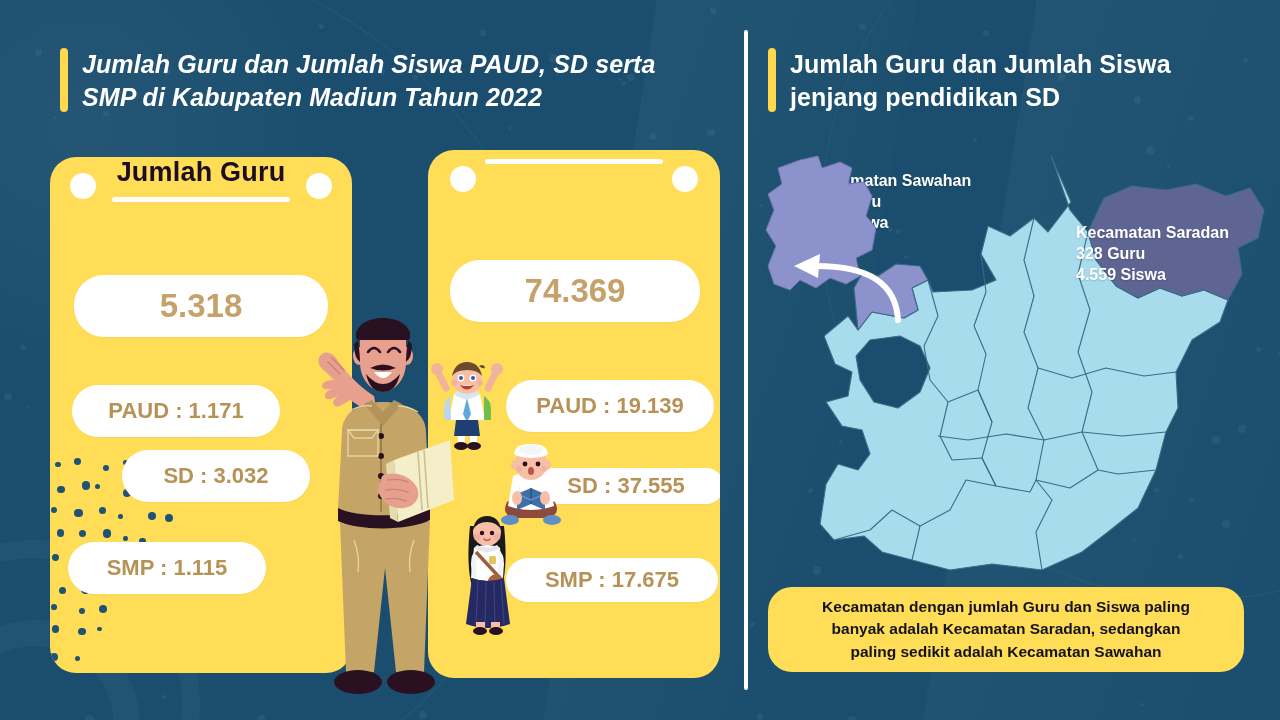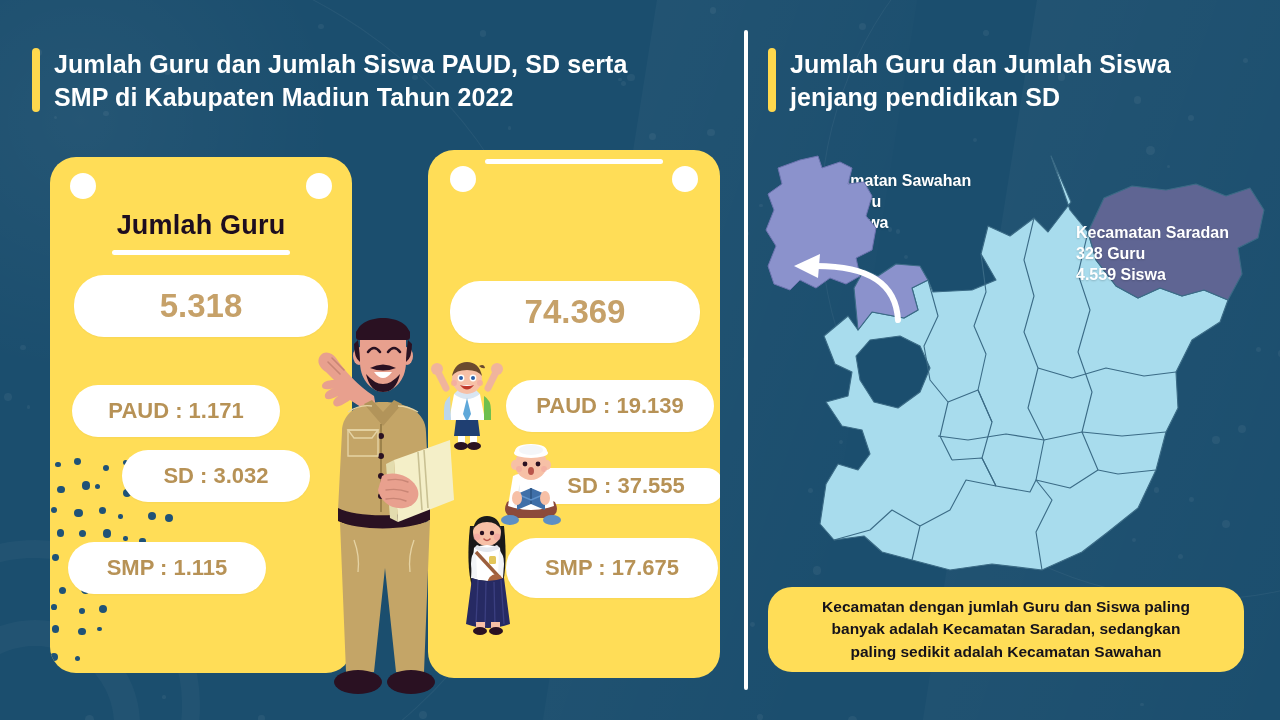--- a/index.html
+++ b/index.html
@@ -181,21 +181,21 @@
       <i style="left: 103.423px; top: 111.113px; width: 5.33761px; height: 5.33761px;"></i>
       <i style="left: 1166.91px; top: 165.173px; width: 3.24859px; height: 3.24859px;"></i>
       <i style="left: 707.024px; top: 128.563px; width: 7.56522px; height: 7.56522px;"></i>
       <i style="left: 258.31px; top: 715.312px; width: 6.57344px; height: 6.57344px;"></i>
       <i style="left: 1255.92px; top: 346.528px; width: 5.0247px; height: 5.0247px;"></i>
       <i style="left: 939.785px; top: 487.457px; width: 8.03671px; height: 8.03671px;"></i>
       <i style="left: 1058.01px; top: 73.269px; width: 7.45581px; height: 7.45581px;"></i>
     </div>
 </div>
 
-<div class="head" style="left:32px; top:48px; width:660px;">
+<div class="head" style="left:60px; top:48px; width:660px;font-style:italic;">
   <div class="bar" style="height:64px;"></div>
   <h1>Jumlah Guru dan Jumlah Siswa PAUD, SD serta
 SMP di Kabupaten Madiun Tahun 2022</h1>
 </div>
 
 <div class="head" style="left:768px; top:48px; width:470px;">
   <div class="bar" style="height:64px;"></div>
   <h1>Jumlah Guru dan Jumlah Siswa
 jenjang pendidikan SD</h1>
 </div>
@@ -247,44 +247,44 @@
       <i style="left: 46.7682px; top: 169.667px; width: 4.83685px; height: 4.83685px;"></i>
       <i style="left: 0.174497px; top: 195.54px; width: 8.16901px; height: 8.16901px;"></i>
       <i style="left: 24.7005px; top: 198.69px; width: 5.26069px; height: 5.26069px;"></i>
     </div>
 
   <div class="holes">
     <div class="hole" style="left:20px;"></div>
     <div class="hole" style="right:20px;"></div>
   </div>
 
-  <h2 style="margin-top:53px;">Jumlah Guru</h2>
+  <h2 style="">Jumlah Guru</h2>
   <div class="rule" style="width:178px;"></div>
 
   <div class="pill big" style="left:24px; top:118px; width:254px; height:62px;">5.318</div>
 
   <div class="pill sub" style="left:22px; top:228px; width:208px; height:52px;">PAUD : 1.171</div>
   <div class="pill sub" style="left:72px; top:293px; width:188px; height:52px;">SD : 3.032</div>
   <div class="pill sub" style="left:18px; top:385px; width:198px; height:52px;">SMP : 1.115</div>
 </div>
 
 <div class="card" style="left:428px; top:150px; width:292px; height:528px;">
 
   <div class="holes">
     <div class="hole" style="left:22px;"></div>
     <div class="hole" style="right:22px;"></div>
   </div>
 
   <div class="rule" style="width:178px;"></div>
 
-  <div class="pill big" style="left:22px; top:131px; width:250px; height:62px;">74.369</div>
+  <div class="pill big" style="left:22px; top:110px; width:250px; height:62px;">74.369</div>
 
   <div class="pill sub" style="left:78px; top:230px; width:208px; height:52px;">PAUD : 19.139</div>
   <div class="pill sub" style="left:100px; top:318px; width:196px; height:36px;">SD : 37.555</div>
-  <div class="pill sub" style="left:78px; top:388px; width:212px; height:60px;">SMP : 17.675</div>
+  <div class="pill sub" style="left:78px; top:408px; width:212px; height:44px;">SMP : 17.675</div>
 </div>
 
 <div class="illus" style="left:278px; top:300px; width:210px; height:420px; z-index:6;">
   <svg viewBox="0 0 210 420" width="210" height="420">
 
     <path d="M96 96 C80 86 66 70 58 58 C54 52 46 50 42 56 C38 62 42 68 48 72 L56 80
              C50 80 44 82 44 86 C44 90 50 90 56 88 C50 90 46 93 47 97 C48 101 54 99 60 96
              C56 99 54 102 56 105 C59 109 66 104 72 100 L100 118 Z" fill="#e8a08e"></path>
     <path d="M50 62 l12 12 M54 58 l12 12" stroke="#c98575" stroke-width="1.6" fill="none" stroke-linecap="round"></path>
 

